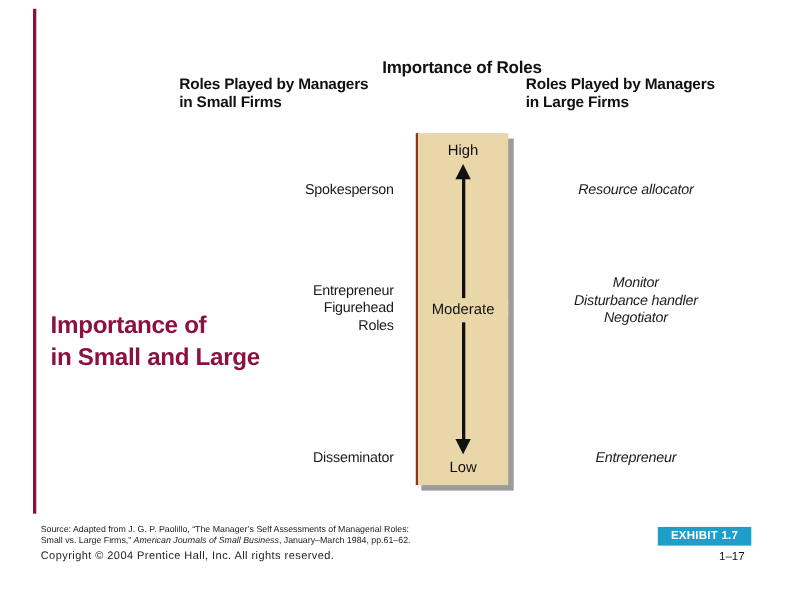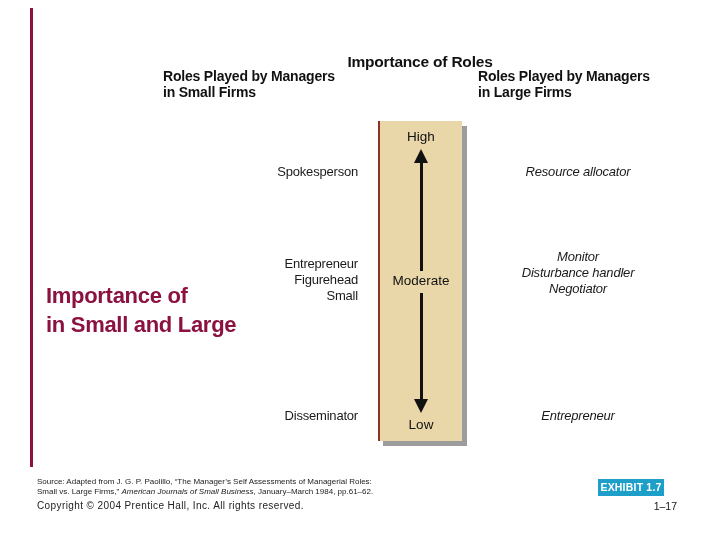--- a/index.html
+++ b/index.html
@@ -95,21 +95,21 @@
     font-size: 8px; line-height: 9.5px; color: #222;
   }
   .source .ital { font-style: italic; }
   .copyright {
     position: absolute;
     left: 37px; top: 500px; width: 400px;
     font-size: 10px; color: #222; letter-spacing: 0.4px;
   }
   .exhibit-badge {
     position: absolute;
-    left: 598px; top: 479px; width: 66px; height: 17px;
+    left: 598px; top: 479px; width: 85px; height: 17px;
     background: #1D9FC9;
     color: #ffffff; font-size: 10.5px; font-weight: bold;
     text-align: center; line-height: 17px;
     letter-spacing: 0.2px;
   }
   .page-number {
     position: absolute;
     left: 598px; top: 500px; width: 79px;
     text-align: right;
     font-size: 10.5px; color: #111;
@@ -142,21 +142,21 @@
     <div class="arrow-shaft shaft-bottom"></div>
     <div class="arrow-head-down"></div>
     <div class="scale-label scale-low">Low</div>
   </div>
 
   <div class="role-label role-left row1">Spokesperson</div>
 
   <div class="role-label role-left row2l">
     <div>Entrepreneur</div>
     <div>Figurehead</div>
-    <div>Small</div>
+    <div>Roles</div>
   </div>
 
   <div class="role-label role-left row3">Disseminator</div>
 
   <div class="role-label role-right row1">Resource allocator</div>
 
   <div class="role-label role-right row2r">
     <div>Monitor</div>
     <div>Disturbance handler</div>
     <div>Negotiator</div>

